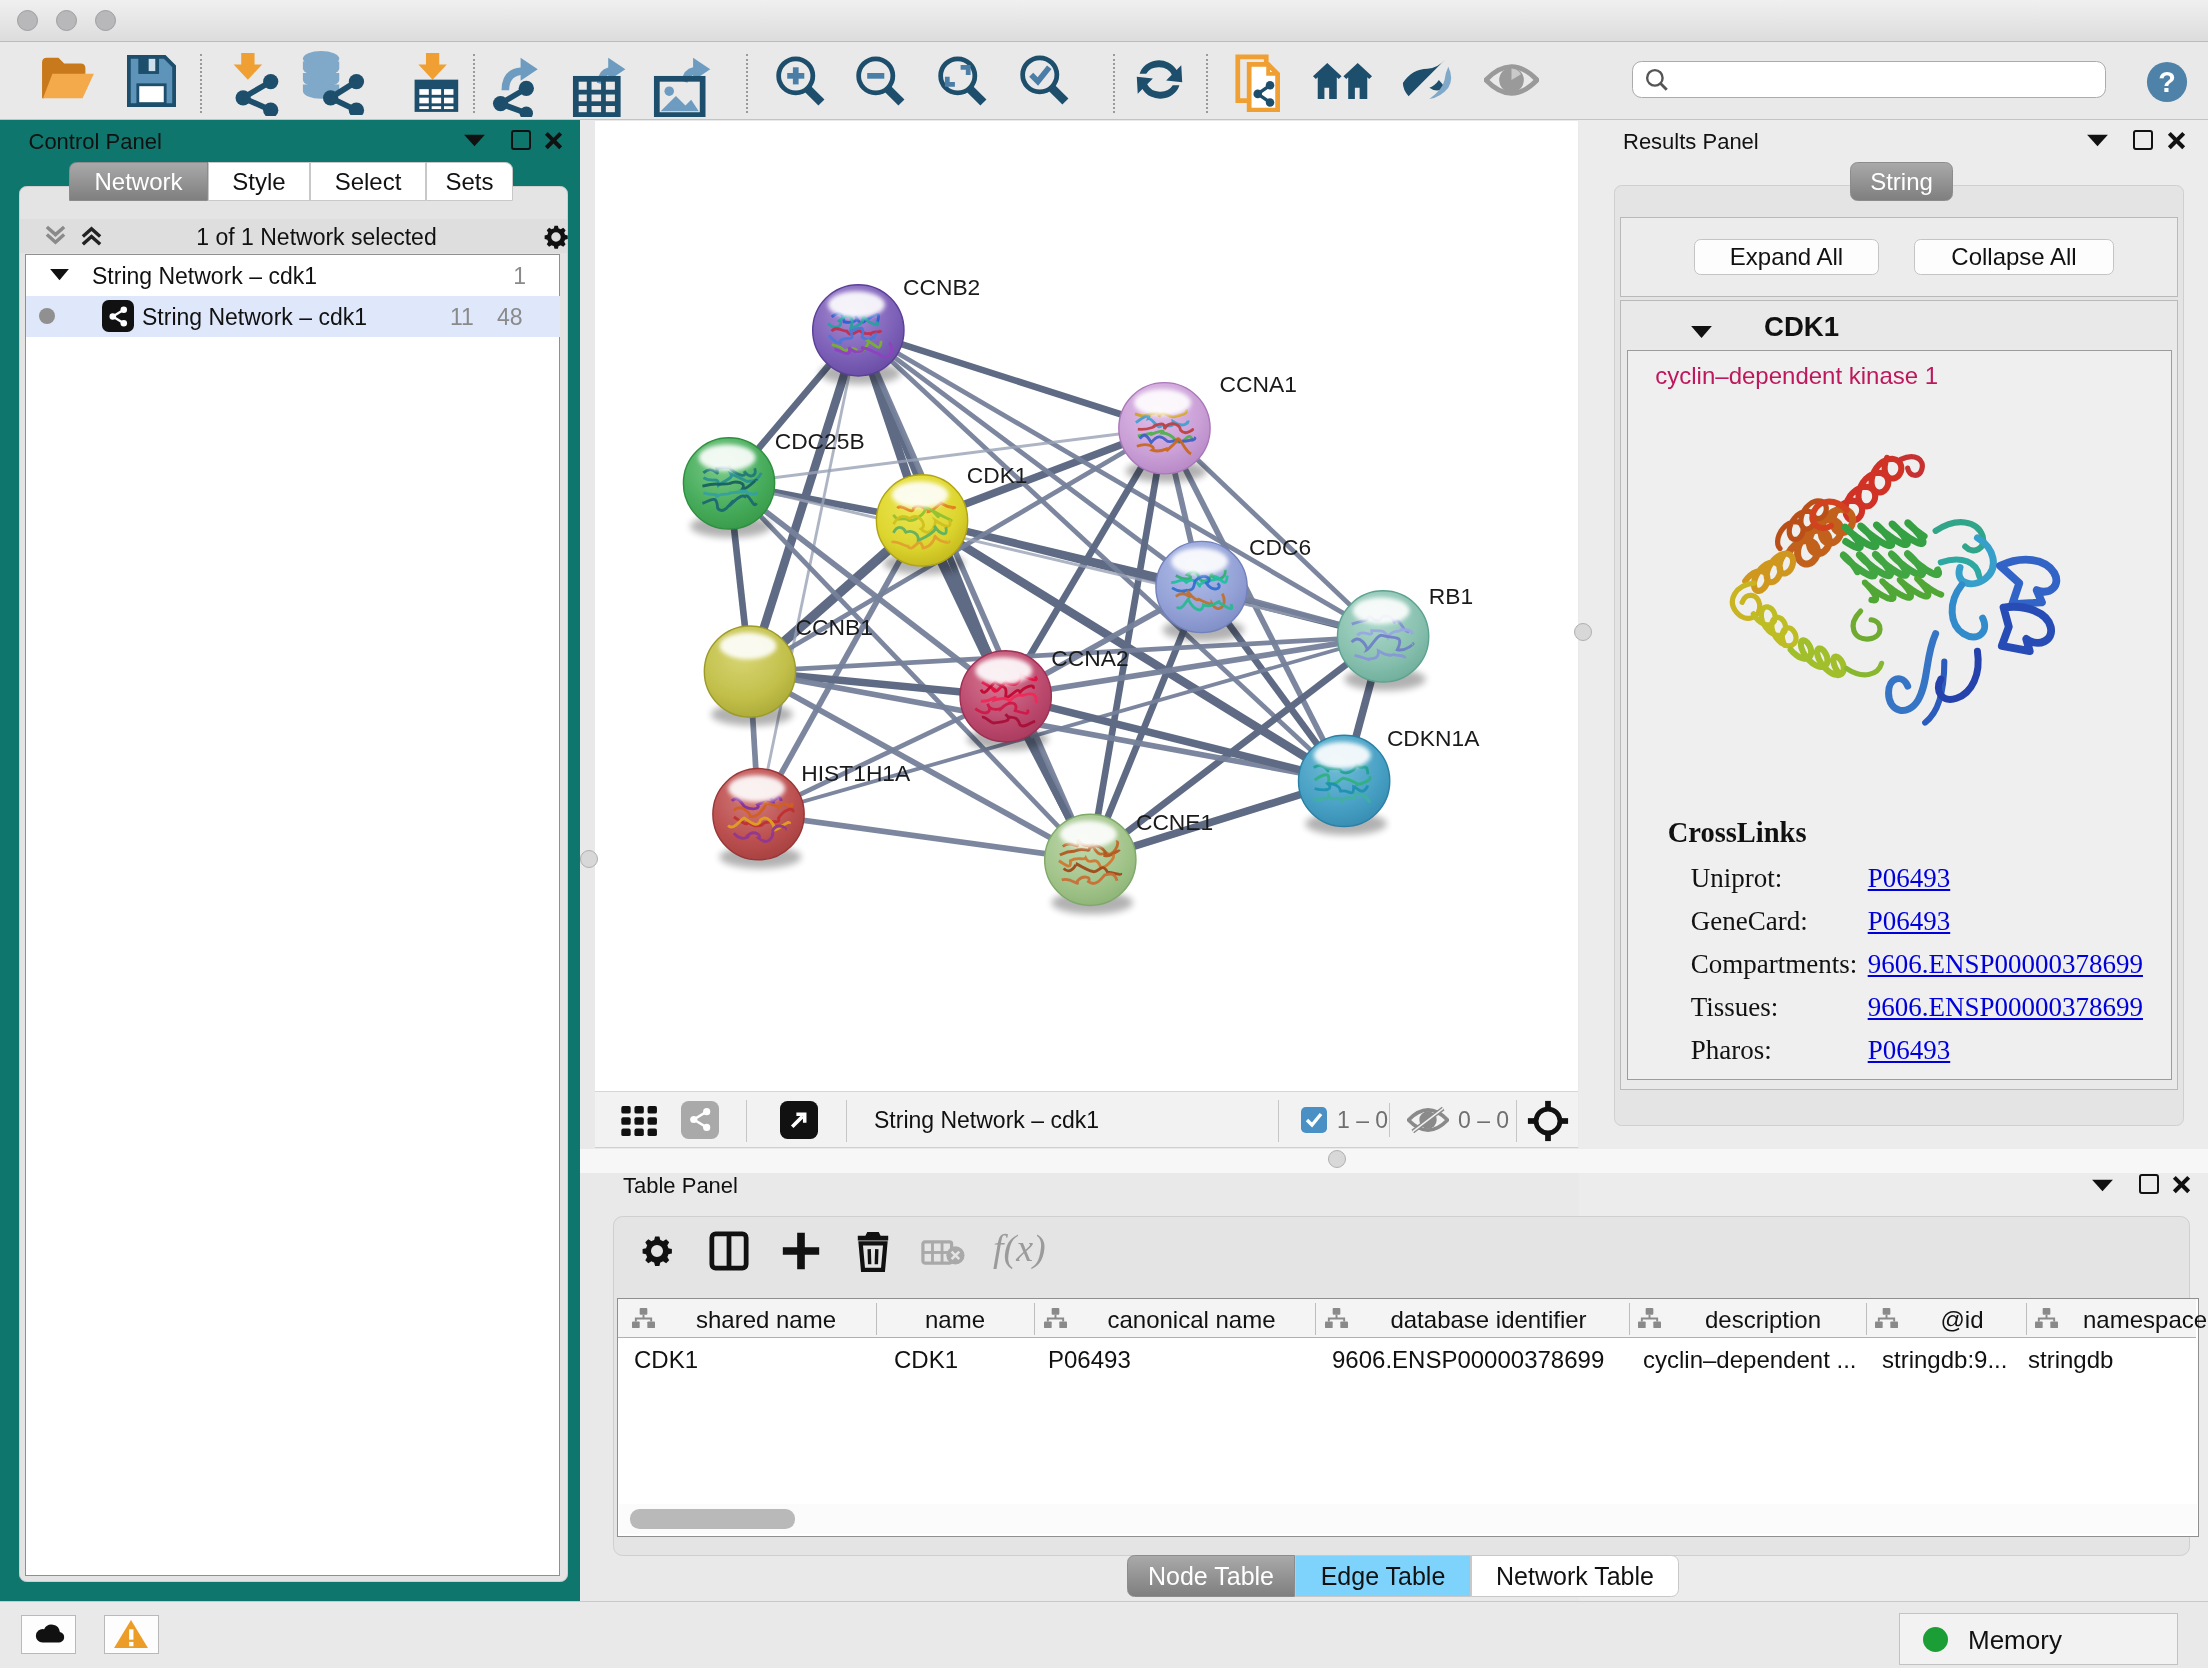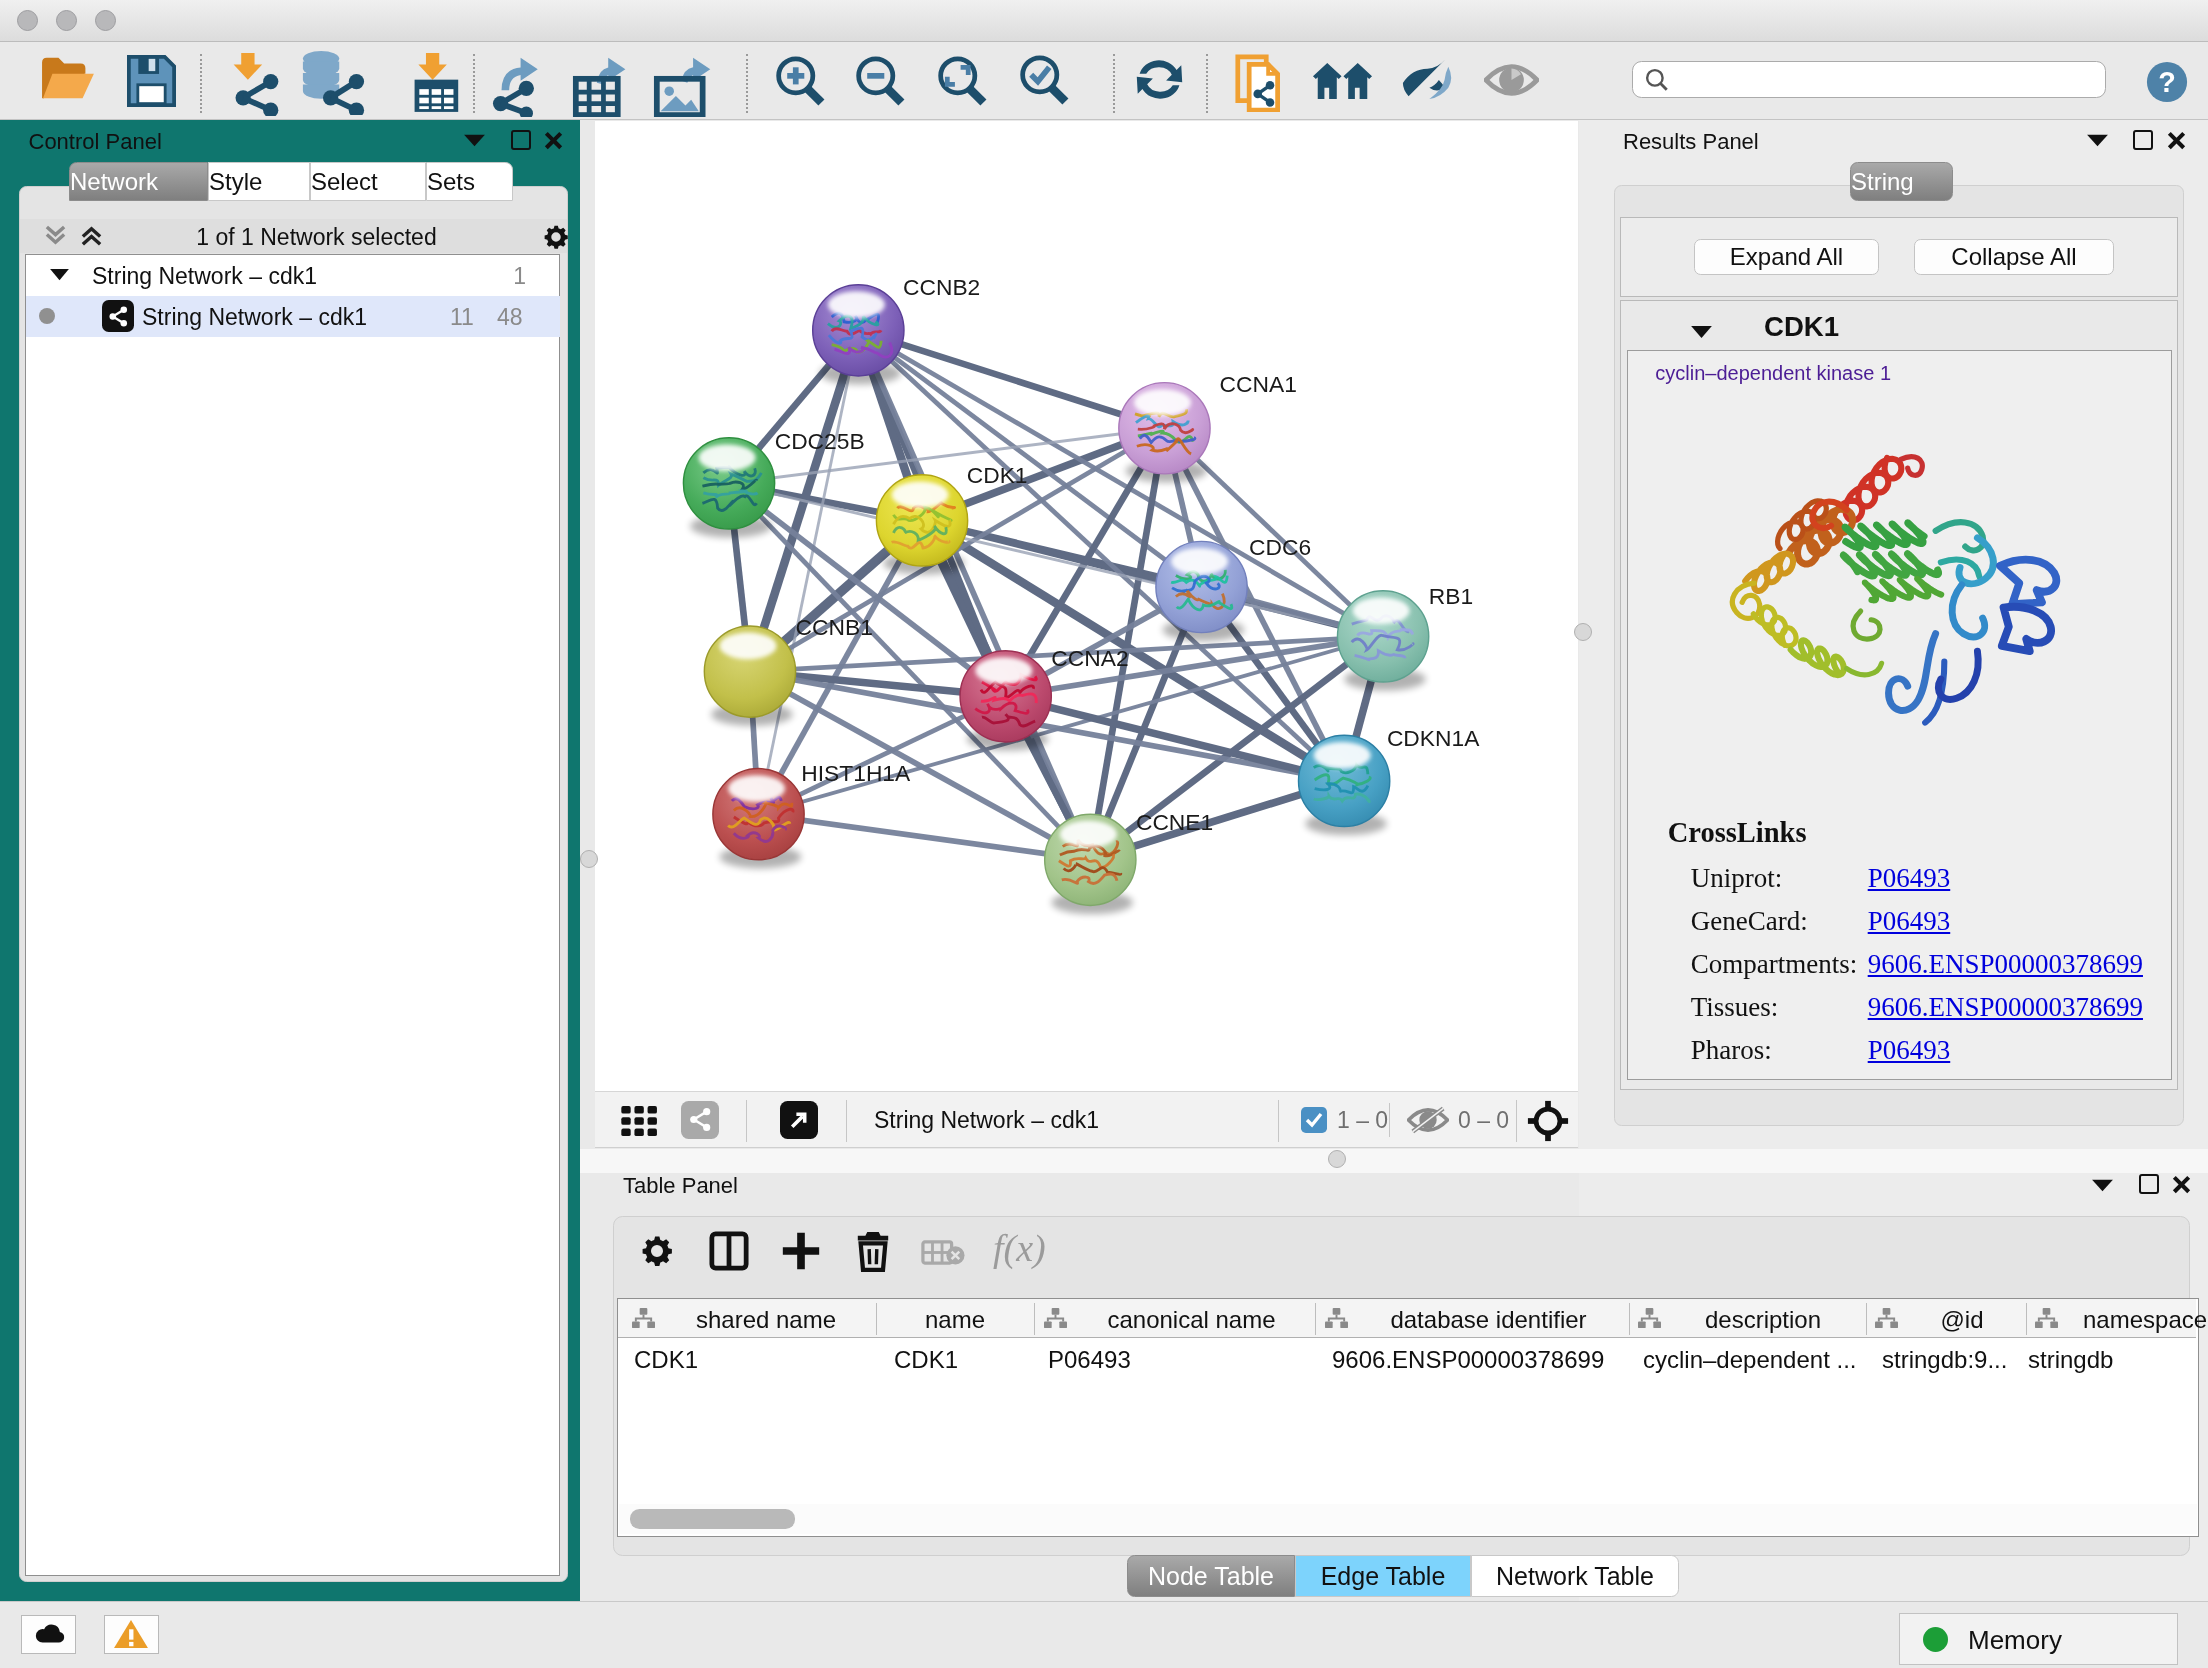--- a/index.html
+++ b/index.html
@@ -8,21 +8,21 @@
 
 #titlebar { left:0; top:0; width:2208px; height:42px; background:linear-gradient(#f0f0f0,#dcdcdc); border-bottom:1px solid #bcbcbc; }
 .tlight { position:absolute; top:9.5px; width:21px; height:21px; border-radius:50%; background:#b8b8ba; border:1px solid #9d9da0; }
 #wtitle { position:absolute; top:6.7px; left:0; width:2208px; text-align:center; font-size:26px; color:#404040; }
 
 #toolbar { left:0; top:43px; width:2208px; height:77px; background:#e9e9e9; border-bottom:1px solid #c3c3c3; }
 .vsep { position:absolute; top:10.5px; height:59px; width:0; border-left:2.9px dotted #9a9a9a; }
 
 .ptitle { font-size:22px; color:#111; }
 #cpanel  { left:0; top:120px; width:580px; height:1481px; background:#0f766e; }
-.tab { position:absolute; top:42px; z-index:3; height:39px; background:#fff; border:1px solid #c8c8c8; color:#111; text-align:left; font-size:24px; line-height:37px; }
+.tab { position:absolute; top:42px; z-index:3; height:39px; background:#fff; border:1px solid #c8c8c8; color:#111; text-align:center; font-size:24px; line-height:37px; }
 .tabsel { background:linear-gradient(#a9a9a9,#7f7f7f); color:#fff; border-color:#8c8c8c; }
 .outerbox { position:absolute; background:#e4e4e4; border:1px solid #cfcfcf; border-radius:7.6px; }
 
 #netview { left:595px; top:121px; width:983px; height:970px; background:#fff; overflow:hidden; }
 #nettools { left:595px; top:1091px; width:983px; height:57px; background:#f2f2f2; border-top:1px solid #d6d6d6; border-bottom:1px solid #cfcfcf; }
 
 #rpanel { left:1579px; top:120px; width:630px; height:1481px; background:#ececec; }
 
 #tpanel { left:580px; top:1156px; width:1628px; height:445px; }
 
@@ -576,21 +576,21 @@
     <div class="abs" style="left:73px; top:21px; width:185px; height:36px; background:#fdfdfd; border:1px solid #c4c4c4; border-radius:6.7px; text-align:center; font-size:24px; line-height:34px; color:#111;">Expand All</div>
     <div class="abs" style="left:293px; top:21px; width:200px; height:36px; background:#fdfdfd; border:1px solid #c4c4c4; border-radius:6.7px; text-align:center; font-size:24px; line-height:34px; color:#111;">Collapse All</div>
   </div>
 
   <div class="abs" style="left:41px; top:180px; width:558px; height:790px; background:#e9e9e9; border:1px solid #b9b9b9;">
     <svg class="abs" style="left:69px; top:23px;" width="23" height="16" viewBox="0 0 24 17">
         <path d="M1 2 L23 2 L12 15 Z" fill="#111"></path>
       </svg>
     <div class="abs" style="left:143px; top:9.5px; width:228px; font-size:27.6px; font-weight:bold; color:#111;">CDK1</div>
     <div class="abs" style="left:5.7px; top:49px; width:545px; height:730px; background:#efefef; border:1px solid #9c9c9c;">
-      <div class="abs" style="left:27.6px; top:11.4px; font-size:20px; color:#4c1d95;">cyclin–dependent kinase 1</div>
+      <div class="abs" style="left:27.6px; top:11.4px; font-size:24px; color:#be185d;">cyclin–dependent kinase 1</div>
 
       <svg class="abs" style="left:88px; top:95px;" width="366" height="304" viewBox="0 0 420 330">
         <g opacity="0.96">
           <path d="M 196.3 4.2 L 194.5 8.8 L 193.6 13.3 L 193.5 17.7 L 194.3 21.5 L 195.9 24.5 L 198.1 26.7 L 200.7 27.8 L 203.5 27.9 L 206.3 27.1 L 208.8 25.3 L 210.8 22.8 L 212.2 19.8 L 212.7 16.6 L 212.4 13.3 L 211.2 10.3 L 209.2 7.9 L 206.3 6.2 L 202.9 5.3 L 199.0 5.5 L 195.0 6.7 L 191.0 8.9 L 187.2 12.0 L 183.9 15.8 L 181.3 20.2 L 179.5 24.8 L 178.6 29.3 L 178.5 33.7 L 179.3 37.5 L 180.9 40.5 L 183.1 42.7 L 185.7 43.8 L 188.5 43.9 L 191.3 43.1 L 193.8 41.3 L 195.8 38.8 L 197.2 35.8 L 197.7 32.6 L 197.4 29.3 L 196.2 26.3 L 194.2 23.9 L 191.3 22.2 L 187.9 21.3 L 184.0 21.5 L 180.0 22.7 L 176.0 24.9 L 172.2 28.0 L 168.9 31.8 L 166.3 36.2 L 164.5 40.8 L 163.6 45.3 L 163.5 49.7 L 164.3 53.5 L 165.9 56.5 L 168.1 58.7 L 170.7 59.8 L 173.5 59.9 L 176.3 59.1 L 178.8 57.3 L 180.8 54.8 L 182.2 51.8 L 182.7 48.6 L 182.4 45.3 L 181.2 42.3 L 179.2 39.9 L 176.3 38.2 L 172.9 37.3 L 169.0 37.5 L 165.0 38.7 L 161.0 40.9 L 157.2 44.0 L 153.9 47.8 L 151.3 52.2 L 149.5 56.8 L 148.6 61.3 L 148.5 65.7 L 149.3 69.5 L 150.9 72.5 L 153.1 74.7 L 155.7 75.8 L 158.5 75.9 L 161.3 75.1 L 163.8 73.3 L 165.8 70.8 L 167.2 67.8 L 167.7 64.6 L 167.4 61.3 L 166.2 58.3 L 164.2 55.9 L 161.3 54.2 L 157.9 53.3 L 154.0 53.5 L 150.0 54.7 L 146.0 56.9 L 142.2 60.0 L 138.9 63.8 L 136.3 68.2" fill="none" stroke="#cf2b1e" stroke-width="7" stroke-linecap="round" stroke-linejoin="round"></path>
           <path d="M 212 6 C 228 -2 240 6 236 18 C 233 27 222 26 220 16" fill="none" stroke="#c62a2a" stroke-width="6" stroke-linecap="round" stroke-linejoin="round"></path>
           <path d="M 137.4 65.0 L 135.3 69.7 L 134.2 74.5 L 134.1 79.0 L 135.0 83.1 L 136.7 86.3 L 139.2 88.6 L 142.1 89.9 L 145.3 90.0 L 148.6 89.1 L 151.6 87.1 L 154.1 84.3 L 155.9 81.0 L 156.8 77.3 L 156.8 73.5 L 155.8 70.0 L 153.8 66.9 L 150.9 64.7 L 147.3 63.4 L 143.3 63.1 L 138.9 64.0 L 134.5 65.9 L 130.4 68.9 L 126.8 72.7 L 123.9 77.0 L 121.8 81.7 L 120.7 86.5 L 120.6 91.0 L 121.5 95.1 L 123.2 98.3 L 125.7 100.6 L 128.6 101.9 L 131.8 102.0 L 135.1 101.1 L 138.1 99.1 L 140.6 96.3 L 142.4 93.0 L 143.3 89.3 L 143.3 85.5 L 142.3 82.0 L 140.3 78.9 L 137.4 76.7 L 133.8 75.4 L 129.8 75.1 L 125.4 76.0 L 121.0 77.9 L 116.9 80.9 L 113.3 84.7 L 110.4 89.0 L 108.3 93.7 L 107.2 98.5 L 107.1 103.0 L 108.0 107.1 L 109.7 110.3 L 112.2 112.6 L 115.1 113.9 L 118.3 114.0 L 121.6 113.1 L 124.6 111.1 L 127.1 108.3 L 128.9 105.0 L 129.8 101.3 L 129.8 97.5 L 128.8 94.0 L 126.8 90.9 L 123.9 88.7 L 120.3 87.4 L 116.3 87.1 L 111.9 88.0 L 107.5 89.9 L 103.4 92.9 L 99.8 96.7 L 96.9 101.0 L 94.8 105.7 L 93.7 110.5 L 93.6 115.0 L 94.5 119.1 L 96.2 122.3 L 98.7 124.6 L 101.6 125.9 L 104.8 126.0 L 108.1 125.1 L 111.1 123.1 L 113.6 120.3 L 115.4 117.0 L 116.3 113.3 L 116.3 109.5 L 115.3 106.0 L 113.3 102.9 L 110.4 100.7 L 106.8 99.4 L 102.8 99.1 L 98.4 100.0 L 94.0 101.9 L 89.9 104.9 L 86.3 108.7 L 83.4 113.0" fill="none" stroke="#c05c14" stroke-width="8" stroke-linecap="round" stroke-linejoin="round"></path>
           <path d="M 113.4 72.3 L 115.4 73.5 L 117.6 73.9 L 120.0 73.4 L 122.2 72.0 L 124.1 70.0 L 125.6 67.5 L 126.4 64.7 L 126.6 61.8 L 126.0 59.0 L 124.6 56.6 L 122.6 54.8 L 119.9 53.7 L 116.8 53.5 L 113.5 54.1 L 110.0 55.6 L 106.7 58.0 L 103.6 61.0 L 101.1 64.5 L 99.1 68.3 L 97.9 72.2 L 97.4 76.0 L 97.6 79.4 L 98.5 82.2 L 100.1 84.3 L 102.1 85.5 L 104.3 85.9 L 106.6 85.4 L 108.9 84.0 L 110.8 82.0 L 112.3 79.5 L 113.1 76.7 L 113.2 73.8 L 112.6 71.0 L 111.3 68.6 L 109.2 66.8 L 106.6 65.7 L 103.5 65.5 L 100.1 66.1 L 96.7 67.6 L 93.3 70.0 L 90.3 73.0 L 87.7 76.5 L 85.8 80.3 L 84.5 84.2 L 84.0 88.0 L 84.3 91.4 L 85.2 94.2 L 86.7 96.3 L 88.7 97.5 L 91.0 97.9 L 93.3 97.4 L 95.5 96.0 L 97.5 94.0 L 98.9 91.5 L 99.8 88.7 L 99.9 85.8 L 99.3 83.0 L 97.9 80.6 L 95.9 78.8 L 93.3 77.7 L 90.2 77.5 L 86.8 78.1 L 83.4 79.6 L 80.0 82.0 L 77.0 85.0 L 74.4 88.5 L 72.5 92.3 L 71.2 96.2 L 70.7 100.0 L 70.9 103.4 L 71.9 106.2 L 73.4 108.3" fill="none" stroke="#b84a10" stroke-width="6" stroke-linecap="round" stroke-linejoin="round"></path>
           <path d="M 150 64 C 136 50 118 52 112 66 C 106 80 120 90 132 82" fill="none" stroke="#d23c16" stroke-width="7" stroke-linecap="round" stroke-linejoin="round"></path>
           <path d="M 77.5 115.7 L 75.3 119.6 L 73.7 123.7 L 72.9 127.5 L 72.9 130.9 L 73.6 133.7 L 74.9 135.7 L 76.7 136.8 L 78.9 136.9 L 81.2 136.1 L 83.5 134.5 L 85.5 132.2 L 87.1 129.3 L 88.1 126.2 L 88.5 123.0 L 88.1 120.0 L 86.9 117.4 L 85.0 115.5 L 82.4 114.3 L 79.4 114.1 L 76.0 114.8 L 72.4 116.4 L 69.0 118.8 L 65.7 122.0 L 62.9 125.7 L 60.6 129.6 L 59.1 133.7 L 58.3 137.5 L 58.2 140.9 L 58.9 143.7 L 60.2 145.7 L 62.1 146.8 L 64.2 146.9 L 66.6 146.1 L 68.8 144.5 L 70.8 142.2 L 72.5 139.3 L 73.5 136.2 L 73.8 133.0 L 73.4 130.0 L 72.2 127.4 L 70.3 125.5 L 67.8 124.3 L 64.7 124.1 L 61.3 124.8 L 57.8 126.4 L 54.3 128.8 L 51.0 132.0 L 48.2 135.7 L 46.0 139.6 L 44.4 143.7 L 43.6 147.5 L 43.6 150.9 L 44.2 153.7 L 45.6 155.7 L 47.4 156.8 L 49.6 156.9 L 51.9 156.1 L 54.2 154.5 L 56.2 152.2 L 57.8 149.3 L 58.8 146.2 L 59.1 143.0 L 58.7 140.0 L 57.6 137.4 L 55.6 135.5 L 53.1 134.3 L 50.1 134.1 L 46.7 134.8 L 43.1 136.4 L 39.6 138.8 L 36.4 142.0 L 33.5 145.7" fill="none" stroke="#cf9416" stroke-width="7" stroke-linecap="round" stroke-linejoin="round"></path>
           <path d="M 44 148 C 22 150 12 168 24 182 C 34 194 52 188 50 172 C 48 160 34 158 30 170" fill="none" stroke="#c8b219" stroke-width="6" stroke-linecap="round" stroke-linejoin="round"></path>

